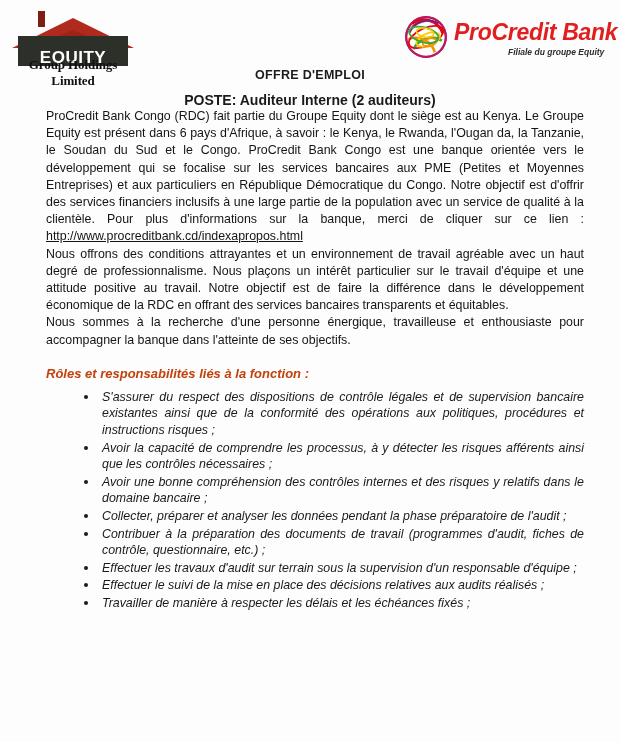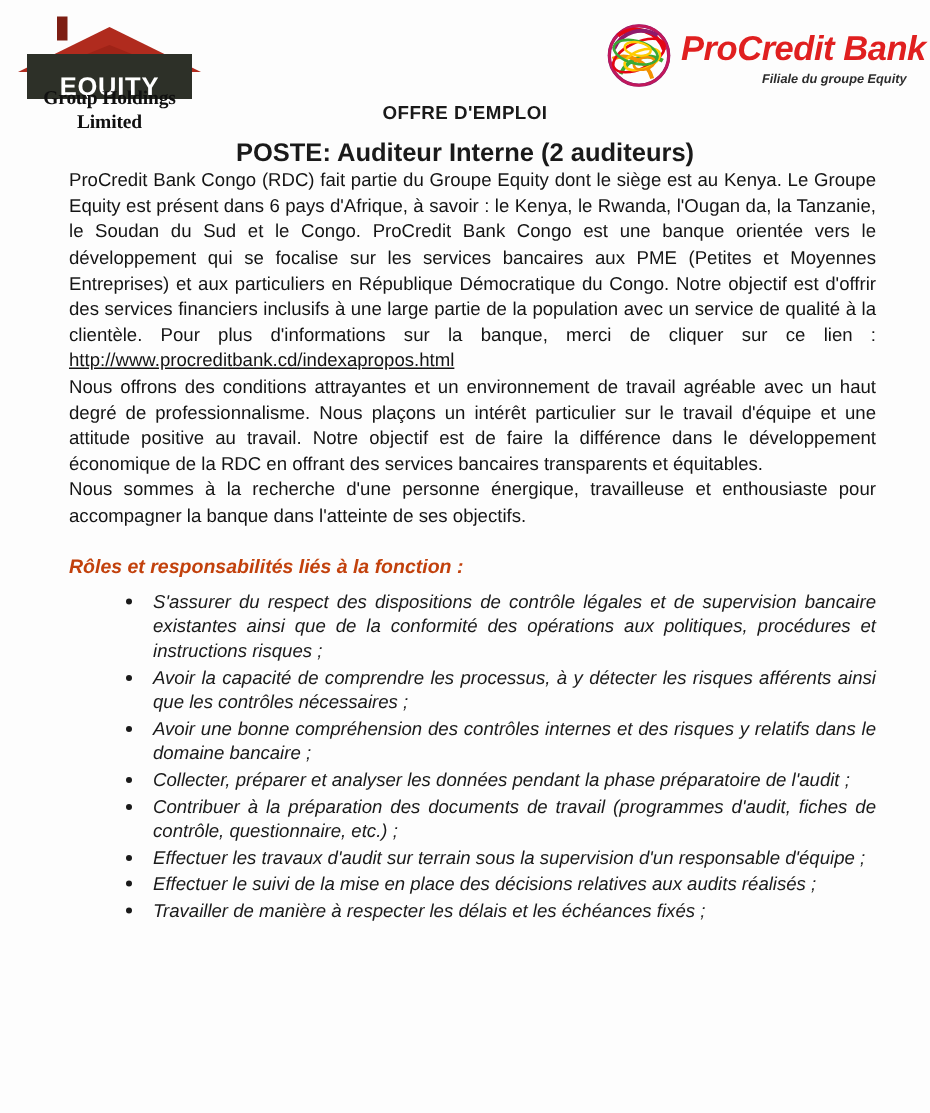--- a/index.html
+++ b/index.html
@@ -148,21 +148,21 @@
     font-style: italic;
     font-weight: bold;
     font-size: 8.5px;
     color: #2c2c2c;
     white-space: nowrap;
   }
 
   
   .center-line {
     text-align: center;
-    font-size: 17px;
+    font-size: 14px;
   }
   .h-poste {
     font-weight: bold;
     margin-top: 18px;
   }
   .h-contrat {
     font-weight: bold;
     font-style: italic;
     font-size: 13px;
     margin-top: 20px;

